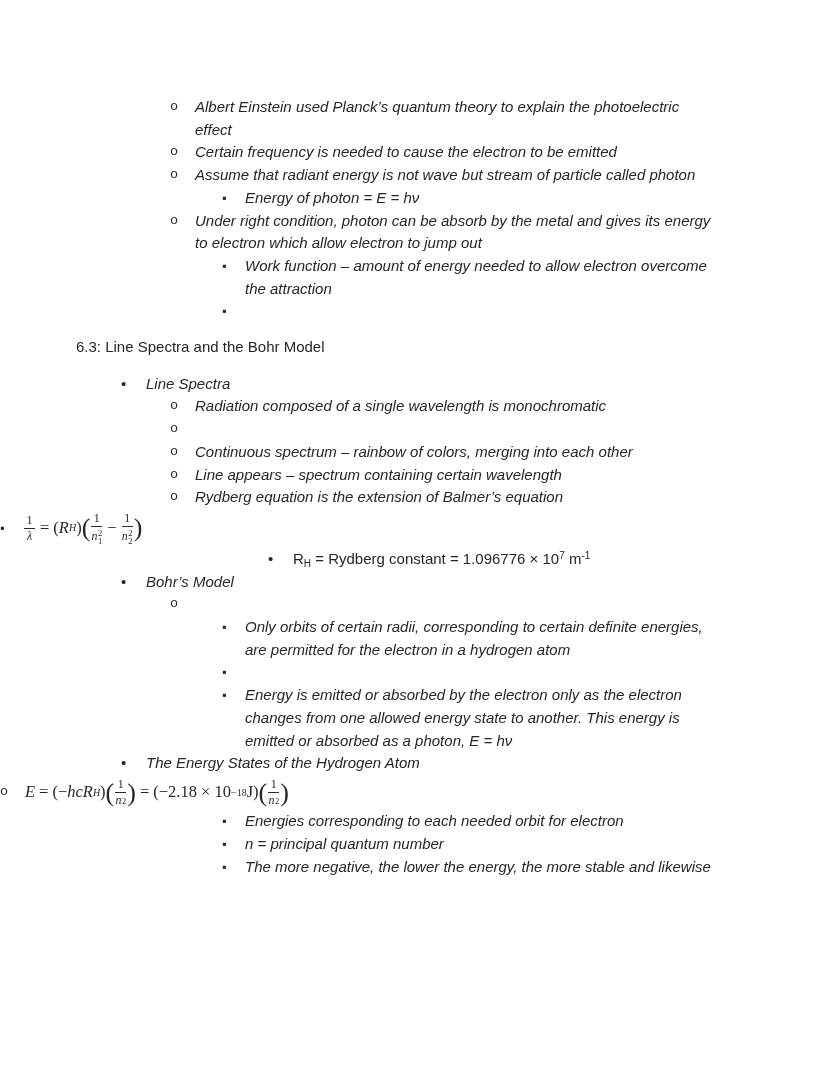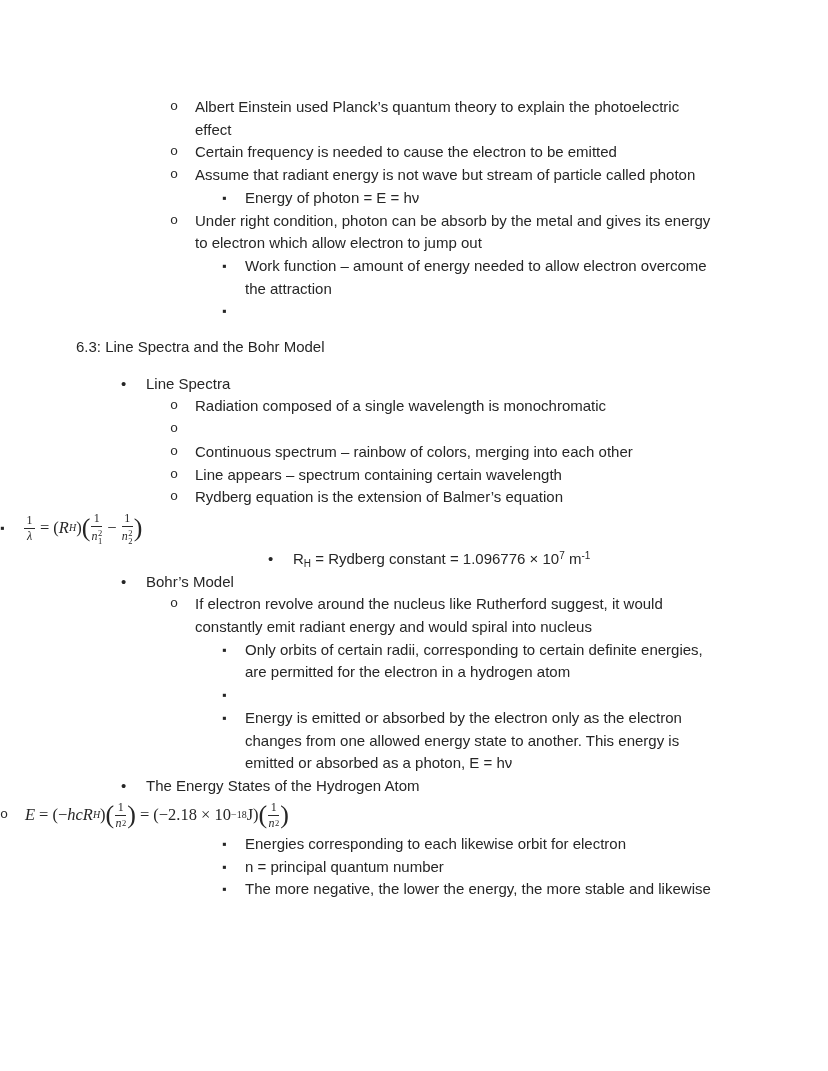--- a/index.html
+++ b/index.html
@@ -9,21 +9,21 @@
     font-family: "Liberation Sans", "DejaVu Sans", sans-serif;
     font-size: 15px;
     line-height: 22.7px;
     color: #262626;
     overflow: hidden;
   }
   .doc { padding-top: 96px; }
 
   .item { display: flex; align-items: flex-start; }
   .item .mk { flex: 0 0 auto; display: inline-block; }
-  .item .tx { white-space: pre-line; }
+  .item .tx { white-space: pre-line; font-style: italic; }
 
   .lvl1 { margin-left: 121px; }  .lvl1 .mk { width: 25px; }
   .lvl2 { margin-left: 170px; }  .lvl2 .mk { width: 25px; }
   .lvl3 { margin-left: 222px; }  .lvl3 .mk { width: 23px; }
   .lvl4 { margin-left: 268px; }  .lvl4 .mk { width: 25px; }
 
   .mk-circle { font-family: "Liberation Mono", "DejaVu Sans Mono", monospace; font-size: 13.5px; }
   .mk-square { font-size: 12.5px; }
   .mk-disc   { font-size: 15px; }
 
@@ -151,22 +151,20 @@
       <span class="mk mk-disc">•</span>
       <span><span>R</span><span class="ssub">H</span><span> = Rydberg constant = 1.096776 × 10</span><span class="ssup">7</span><span> m</span><span class="ssup">-1</span></span>
     </div>
 
   <div class="item lvl1">
       <span class="mk mk-disc">•</span>
       <span class="tx">Bohr’s Model</span>
     </div>
   <div class="item lvl2">
       <span class="mk mk-circle">o</span>
-      <span class="tx">If electron revolve around the nucleus like Rutherford suggest, it would
-constantly emit radiant energy and would spiral into nucleus</span>
     </div>
   <div class="item lvl3">
       <span class="mk mk-square">▪</span>
       <span class="tx">Only orbits of certain radii, corresponding to certain definite energies,
 are permitted for the electron in a hydrogen atom</span>
     </div>
   <div class="item lvl3">
       <span class="mk mk-square">▪</span>
     </div>
   <div class="item lvl3">
@@ -212,21 +210,21 @@
             <span class="it">n</span>
             <span class="tsup">2</span>
           </span>
         </span>
         <span class="bigp">)</span>
       </span>
   </div>
 
   <div class="item lvl3">
       <span class="mk mk-square">▪</span>
-      <span class="tx">Energies corresponding to each likewise orbit for electron</span>
+      <span class="tx">Energies corresponding to each needed orbit for electron</span>
     </div>
   <div class="item lvl3">
       <span class="mk mk-square">▪</span>
       <span class="tx">n = principal quantum number</span>
     </div>
   <div class="item lvl3">
       <span class="mk mk-square">▪</span>
       <span class="tx">The more negative, the lower the energy, the more stable and likewise</span>
     </div>
 

